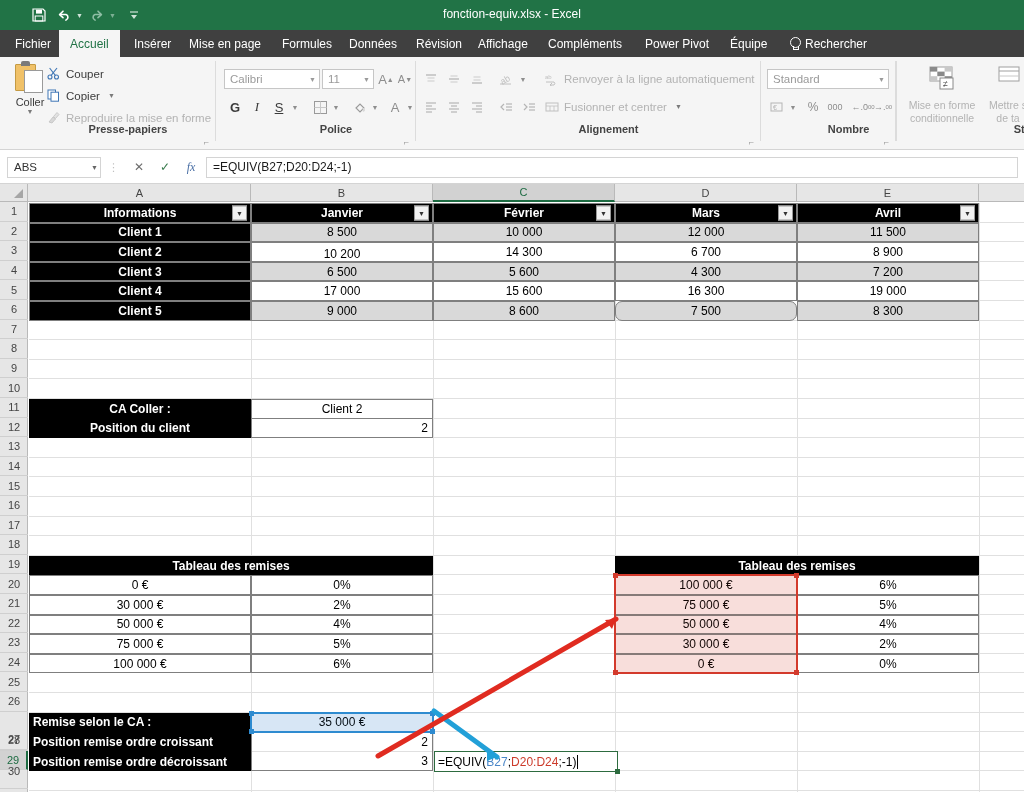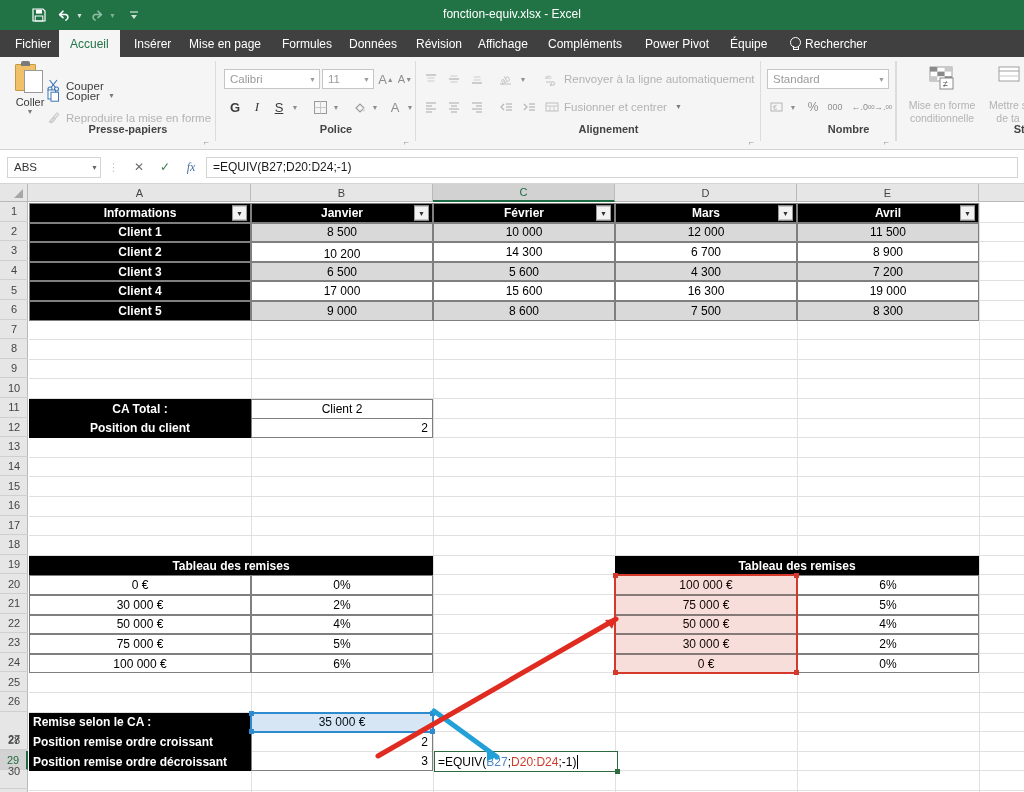--- a/index.html
+++ b/index.html
@@ -285,21 +285,21 @@
     <div class="paste-btn">
       <span class="clipicon">
         <span class="board"></span>
           <span class="clip"></span>
           <span class="page"></span>
       </span>
       <span class="paste-label">Coller</span>
       <span class="paste-caret">▼</span>
     </div>
 
-    <div class="cmd-row" style="left:46px; top:9px;margin-top:12px;">
+    <div class="cmd-row" style="left:46px; top:9px;">
       <span class="cmd-ico">
         <svg width="13" height="13" viewBox="0 0 13 13">
             <circle cx="3" cy="10" r="2" fill="none" stroke="#3f76b5" stroke-width="1.1"></circle>
             <circle cx="9.5" cy="10" r="2" fill="none" stroke="#3f76b5" stroke-width="1.1"></circle>
             <line x1="4" y1="8.6" x2="10" y2="1" stroke="#3f76b5" stroke-width="1.1"></line>
             <line x1="8.5" y1="8.6" x2="2.6" y2="1" stroke="#3f76b5" stroke-width="1.1"></line>
           </svg>
       </span>
       <span>Couper</span>
     </div>
@@ -783,28 +783,28 @@
       </div>
       <div class="cell c-center hdr-black bdr" style="left: 0px; top: 98px; width: 222px; height: 19.6px;">
         <span>Client 5</span>
       </div>
       <div class="cell c-center band-gray bdr" style="left: 222px; top: 98px; width: 182px; height: 19.6px;">
         <span>9 000</span>
       </div>
       <div class="cell c-center band-gray bdr" style="left: 404px; top: 98px; width: 182px; height: 19.6px;">
         <span>8 600</span>
       </div>
-      <div class="cell c-center band-gray bdr" style="left: 586px; top: 98px; width: 182px; height: 19.6px;">
+      <div class="cell c-center band-gray bdr" style="left: 586px; top: 98px; width: 182px; height: 19.6px; border-radius: 7px;">
         <span>7 500</span>
       </div>
       <div class="cell c-center band-gray bdr" style="left: 768px; top: 98px; width: 182px; height: 19.6px;">
         <span>8 300</span>
       </div>
       <div class="cell c-center hdr-black" style="left: 0px; top: 196px; width: 222px; height: 19.6px;">
-        <span>CA Total :</span>
+        <span>CA Coller :</span>
       </div>
       <div class="cell c-center bdr" style="left: 222px; top: 196px; width: 182px; height: 19.6px;">
         <span>Client 2</span>
       </div>
       <div class="cell c-center hdr-black" style="left: 0px; top: 215.6px; width: 222px; height: 19.6px;">
         <span>Position du client</span>
       </div>
       <div class="cell c-right " style="left: 222px; top: 215.6px; width: 182px; height: 19.6px;;border-bottom:1px solid #7f7f7f;border-left:1px solid #7f7f7f;border-right:1px solid #7f7f7f;">
         <span>2</span>
       </div>

